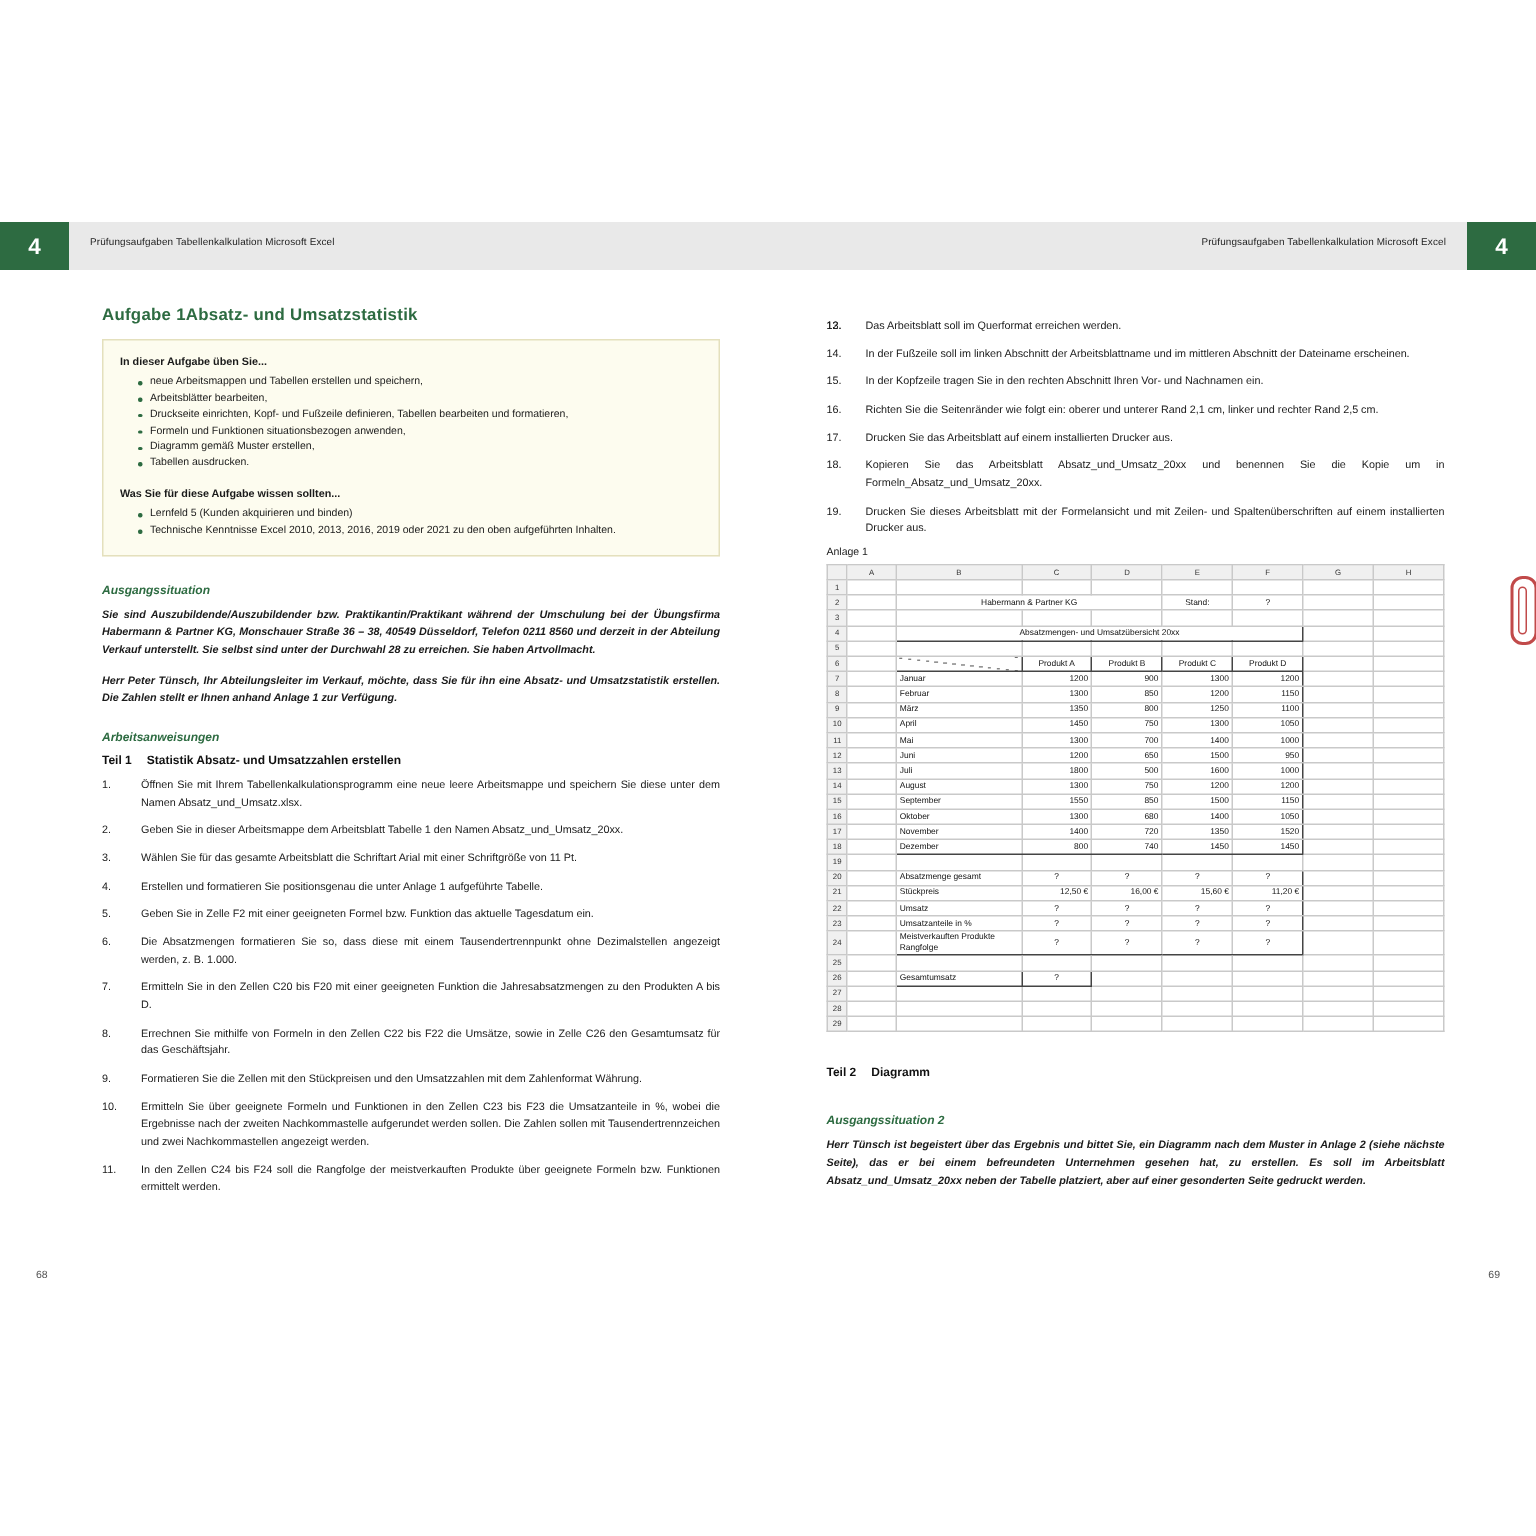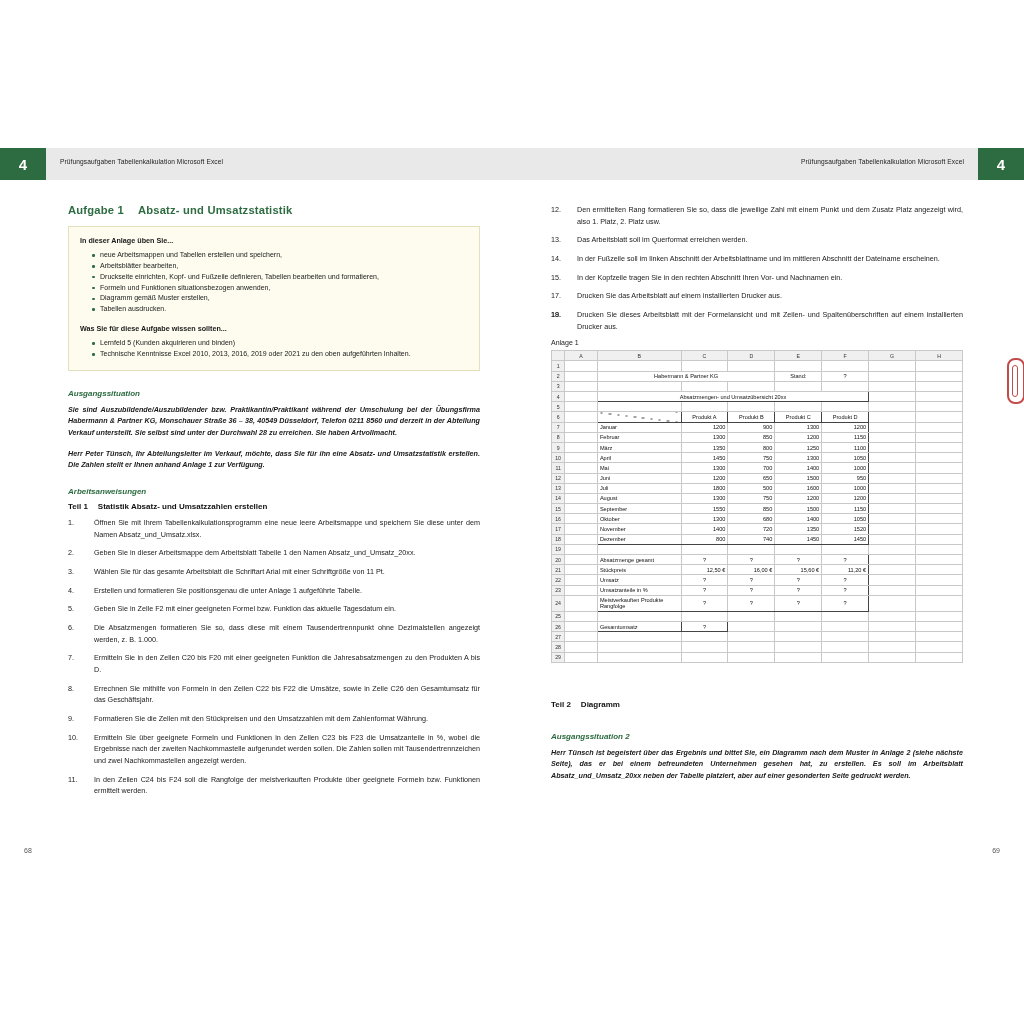--- a/index.html
+++ b/index.html
@@ -71,21 +71,21 @@
   .col.right { left: 551px; width: 412px; }
 
   
   .h-task {
     color: #2d6b41;
     font-size: 11.2px;
     font-weight: bold;
     margin: 0 0 10px 0;
     letter-spacing: .2px;
   }
-  .h-task .num { margin-right: 14px; }
+  .h-task .num { }
   .h-green {
     color: #2d6b41;
     font-size: 8px;
     font-weight: bold;
     margin: 0 0 6px 0;
     font-style: italic;
   }
   .h-black {
     color: #111111;
     font-size: 8px;
@@ -257,21 +257,21 @@
     <div class="hdr-text right">Prüfungsaufgaben Tabellenkalkulation Microsoft Excel</div>
   </div>
 
   <div class="col left">
 
     <h1 class="h-task">
       <span class="num">Aufgabe 1</span><span>Absatz- und Umsatzstatistik</span>
     </h1>
 
     <div class="infobox">
-      <div class="ib-title">In dieser Anlage üben Sie...</div>
+      <div class="ib-title">In dieser Aufgabe üben Sie...</div>
       <ul>
         <li>neue Arbeitsmappen und Tabellen erstellen und speichern,</li>
         <li>Arbeitsblätter bearbeiten,</li>
         <li>Druckseite einrichten, Kopf- und Fußzeile definieren, Tabellen bearbeiten und formatieren,</li>
         <li>Formeln und Funktionen situationsbezogen anwenden,</li>
         <li>Diagramm gemäß Muster erstellen,</li>
         <li>Tabellen ausdrucken.</li>
       </ul>
       <div class="ib-title second">Was Sie für diese Aufgabe wissen sollten...</div>
       <ul>
@@ -300,26 +300,27 @@
       <li><span class="n">8.</span><span>Errechnen Sie mithilfe von Formeln in den Zellen C22 bis F22 die Umsätze, sowie in Zelle C26 den Gesamtumsatz für das Geschäftsjahr.</span></li>
       <li><span class="n">9.</span><span>Formatieren Sie die Zellen mit den Stückpreisen und den Umsatzzahlen mit dem Zahlenformat Währung.</span></li>
       <li><span class="n">10.</span><span>Ermitteln Sie über geeignete Formeln und Funktionen in den Zellen C23 bis F23 die Umsatzanteile in %, wobei die Ergebnisse nach der zweiten Nachkommastelle aufgerundet werden sollen. Die Zahlen sollen mit Tausendertrennzeichen und zwei Nachkommastellen angezeigt werden.</span></li>
       <li><span class="n">11.</span><span>In den Zellen C24 bis F24 soll die Rangfolge der meistverkauften Produkte über geeignete Formeln bzw. Funktionen ermittelt werden.</span></li>
     </ol>
   </div>
 
   <div class="col right">
 
     <ol class="steps">
-      <li><span class="n">12.</span><span>Den ermittelten Rang formatieren Sie so, dass die jeweilige Zahl mit einem Punkt und dem Zusatz Platz angezeigt wird, also 1. Platz, 2. Platz usw.</span></li>
+      <li><span class="n">12.</span></li>
       <li><span class="n">13.</span><span>Das Arbeitsblatt soll im Querformat erreichen werden.</span></li>
       <li><span class="n">14.</span><span>In der Fußzeile soll im linken Abschnitt der Arbeitsblattname und im mittleren Abschnitt der Dateiname erscheinen.</span></li>
       <li><span class="n">15.</span><span>In der Kopfzeile tragen Sie in den rechten Abschnitt Ihren Vor- und Nachnamen ein.</span></li>
+      <li><span class="n">16.</span><span>Richten Sie die Seitenränder wie folgt ein: oberer und unterer Rand 2,1 cm, linker und rechter Rand 2,5 cm.</span></li>
       <li><span class="n">17.</span><span>Drucken Sie das Arbeitsblatt auf einem installierten Drucker aus.</span></li>
-      <li><span class="n">18.</span></li>
+      <li><span class="n">18.</span><span>Kopieren Sie das Arbeitsblatt Absatz_und_Umsatz_20xx und benennen Sie die Kopie um in Formeln_Absatz_und_Umsatz_20xx.</span></li>
       <li><span class="n">19.</span><span>Drucken Sie dieses Arbeitsblatt mit der Formelansicht und mit Zeilen- und Spaltenüberschriften auf einem installierten Drucker aus.</span></li>
     </ol>
 
     <div class="anlage-label">Anlage 1</div>
 
     <div class="sheet-wrap">
       <div class="clip"></div>
       <table class="sheet">
         <colgroup>
           <col class="c-rn">
@@ -668,21 +669,21 @@
               <td></td>
               <td></td>
               <td></td>
               <td></td>
               <td></td>
           </tr>
         </tbody>
       </table>
     </div>
 
-    <h3 class="h-black" style="margin-top:37px">
+    <h3 class="h-black" style="margin-top:22px">
       <span class="t-num">Teil 2</span><span>Diagramm</span>
     </h3>
     <h2 class="h-green" style="margin-top:23px">Ausgangssituation 2</h2>
     <p class="para italic">Herr Tünsch ist begeistert über das Ergebnis und bittet Sie, ein Diagramm nach dem Muster in Anlage 2 (siehe nächste Seite), das er bei einem befreundeten Unternehmen gesehen hat, zu erstellen. Es soll im Arbeitsblatt Absatz_und_Umsatz_20xx neben der Tabelle platziert, aber auf einer gesonderten Seite gedruckt werden.</p>
   </div>
 
   <div class="folio left">68</div>
   <div class="folio right">69</div>
 </div>
 

